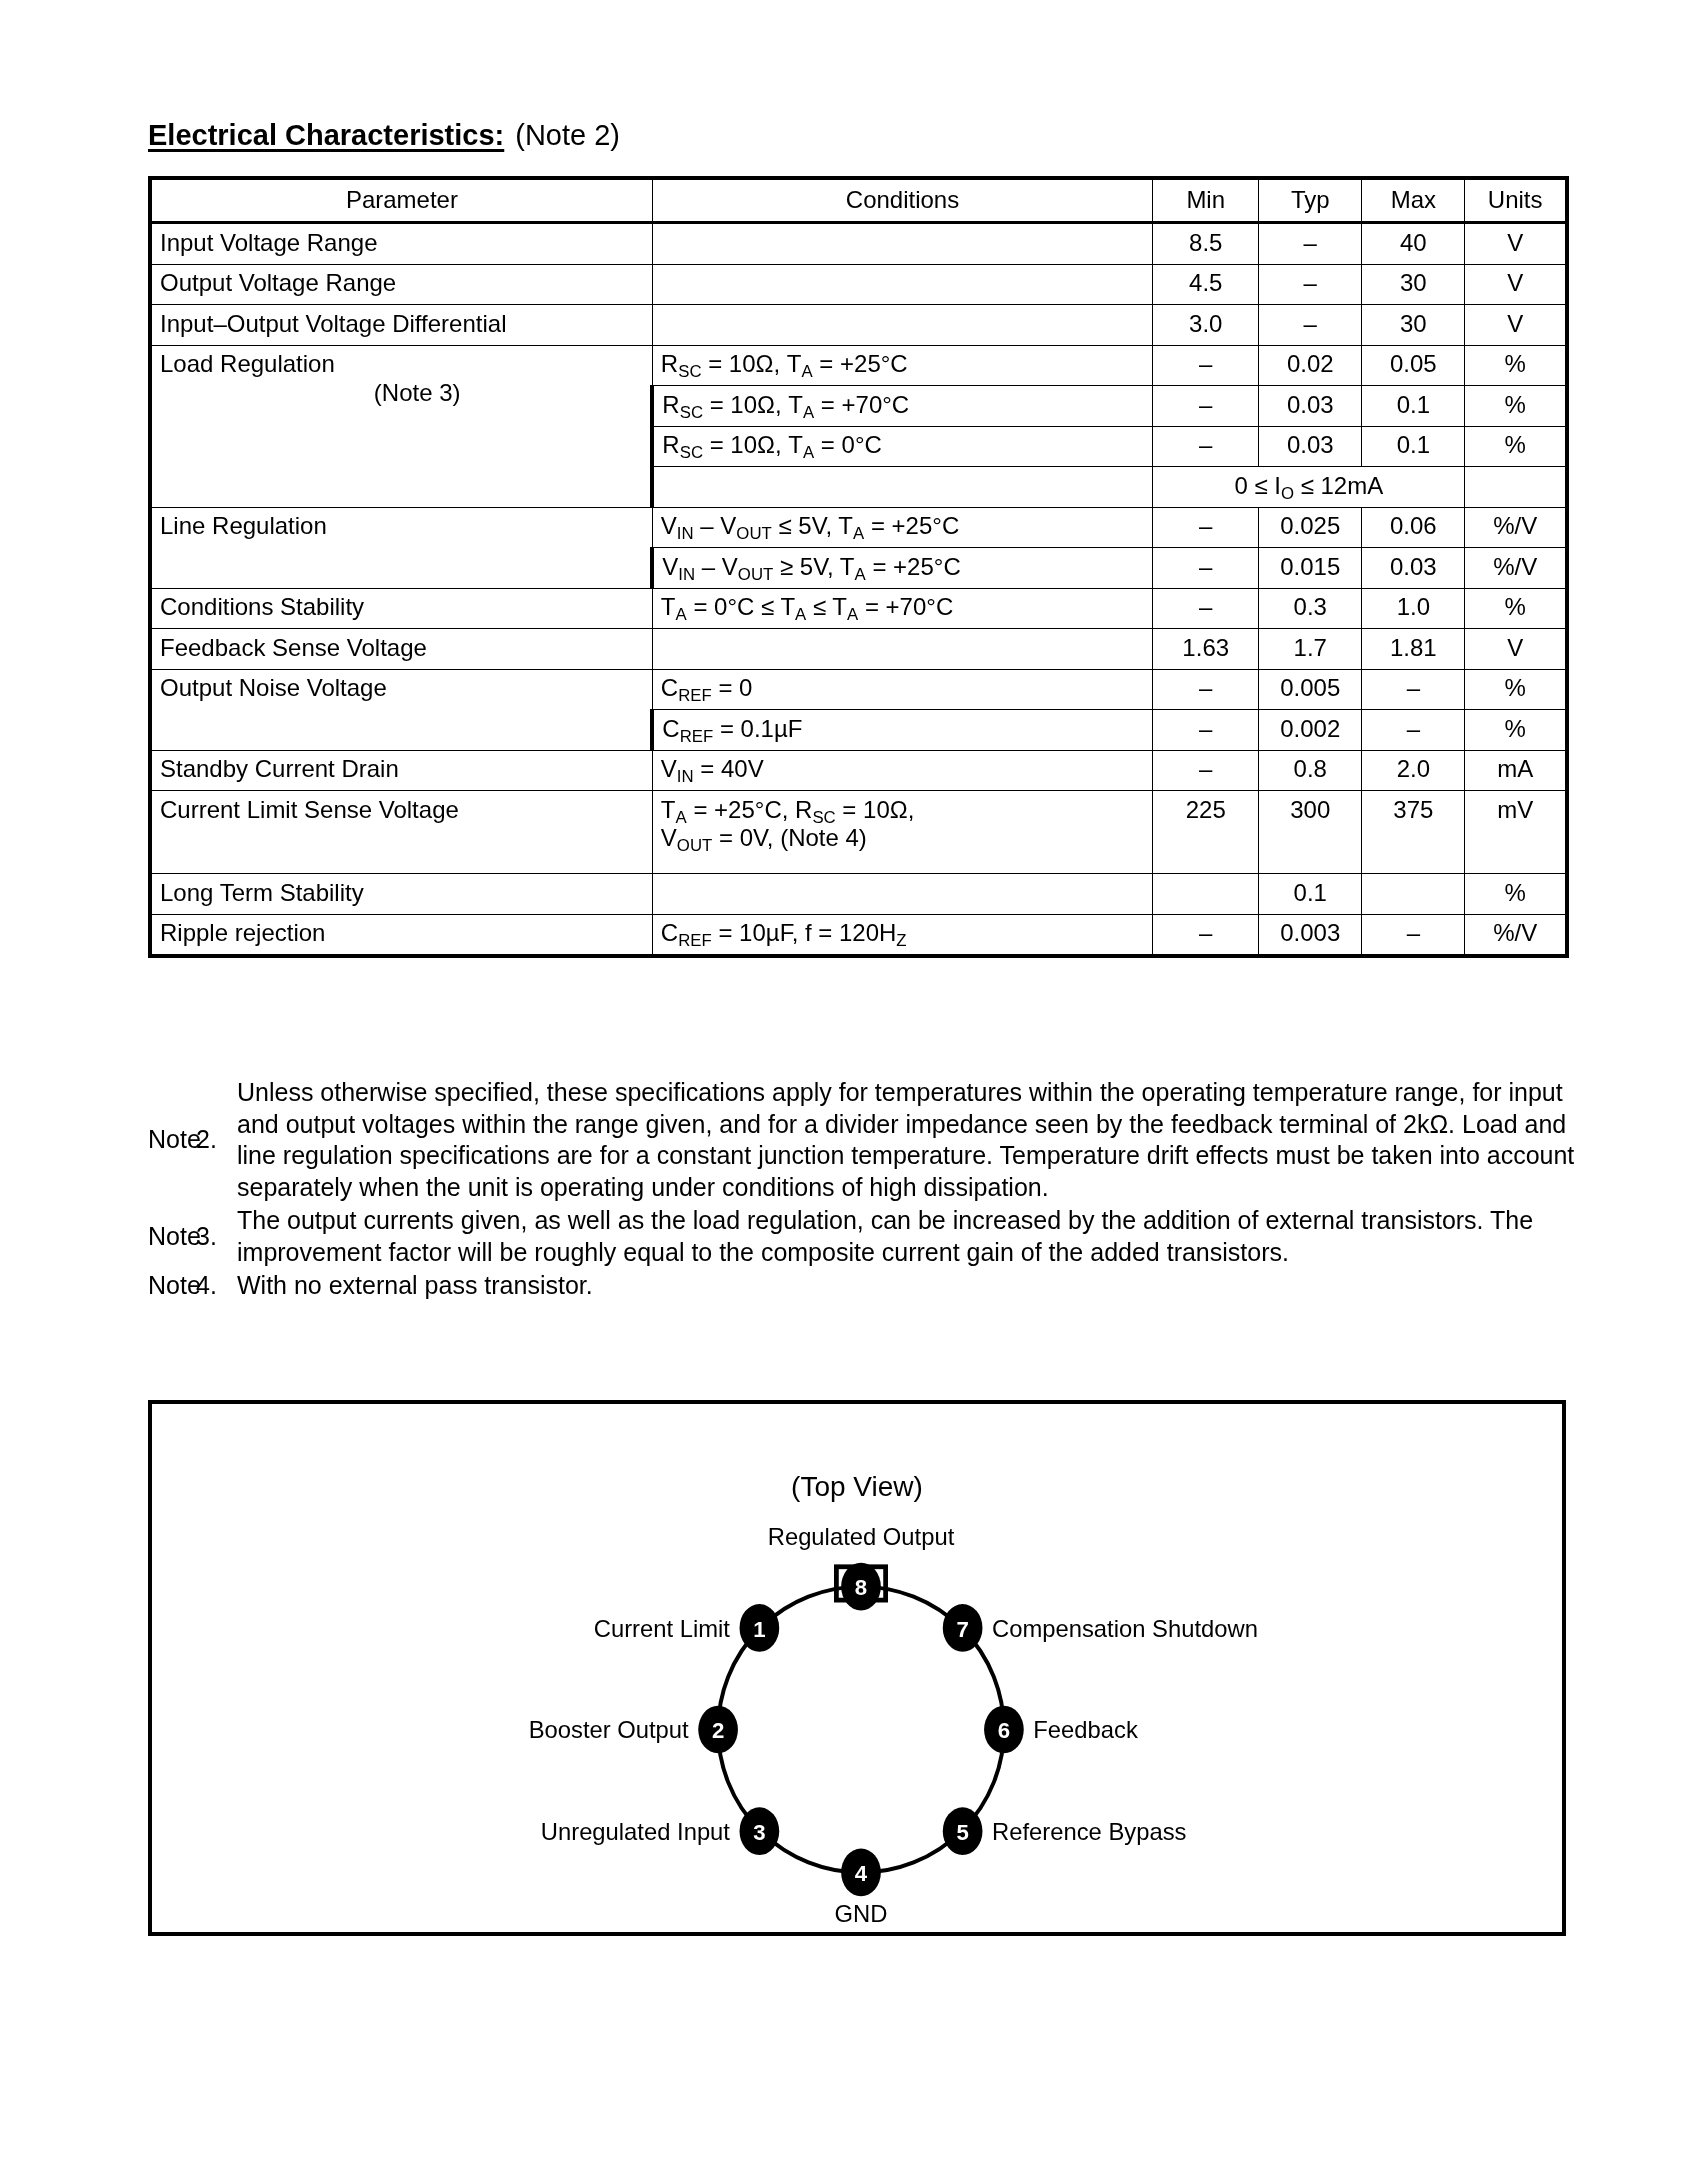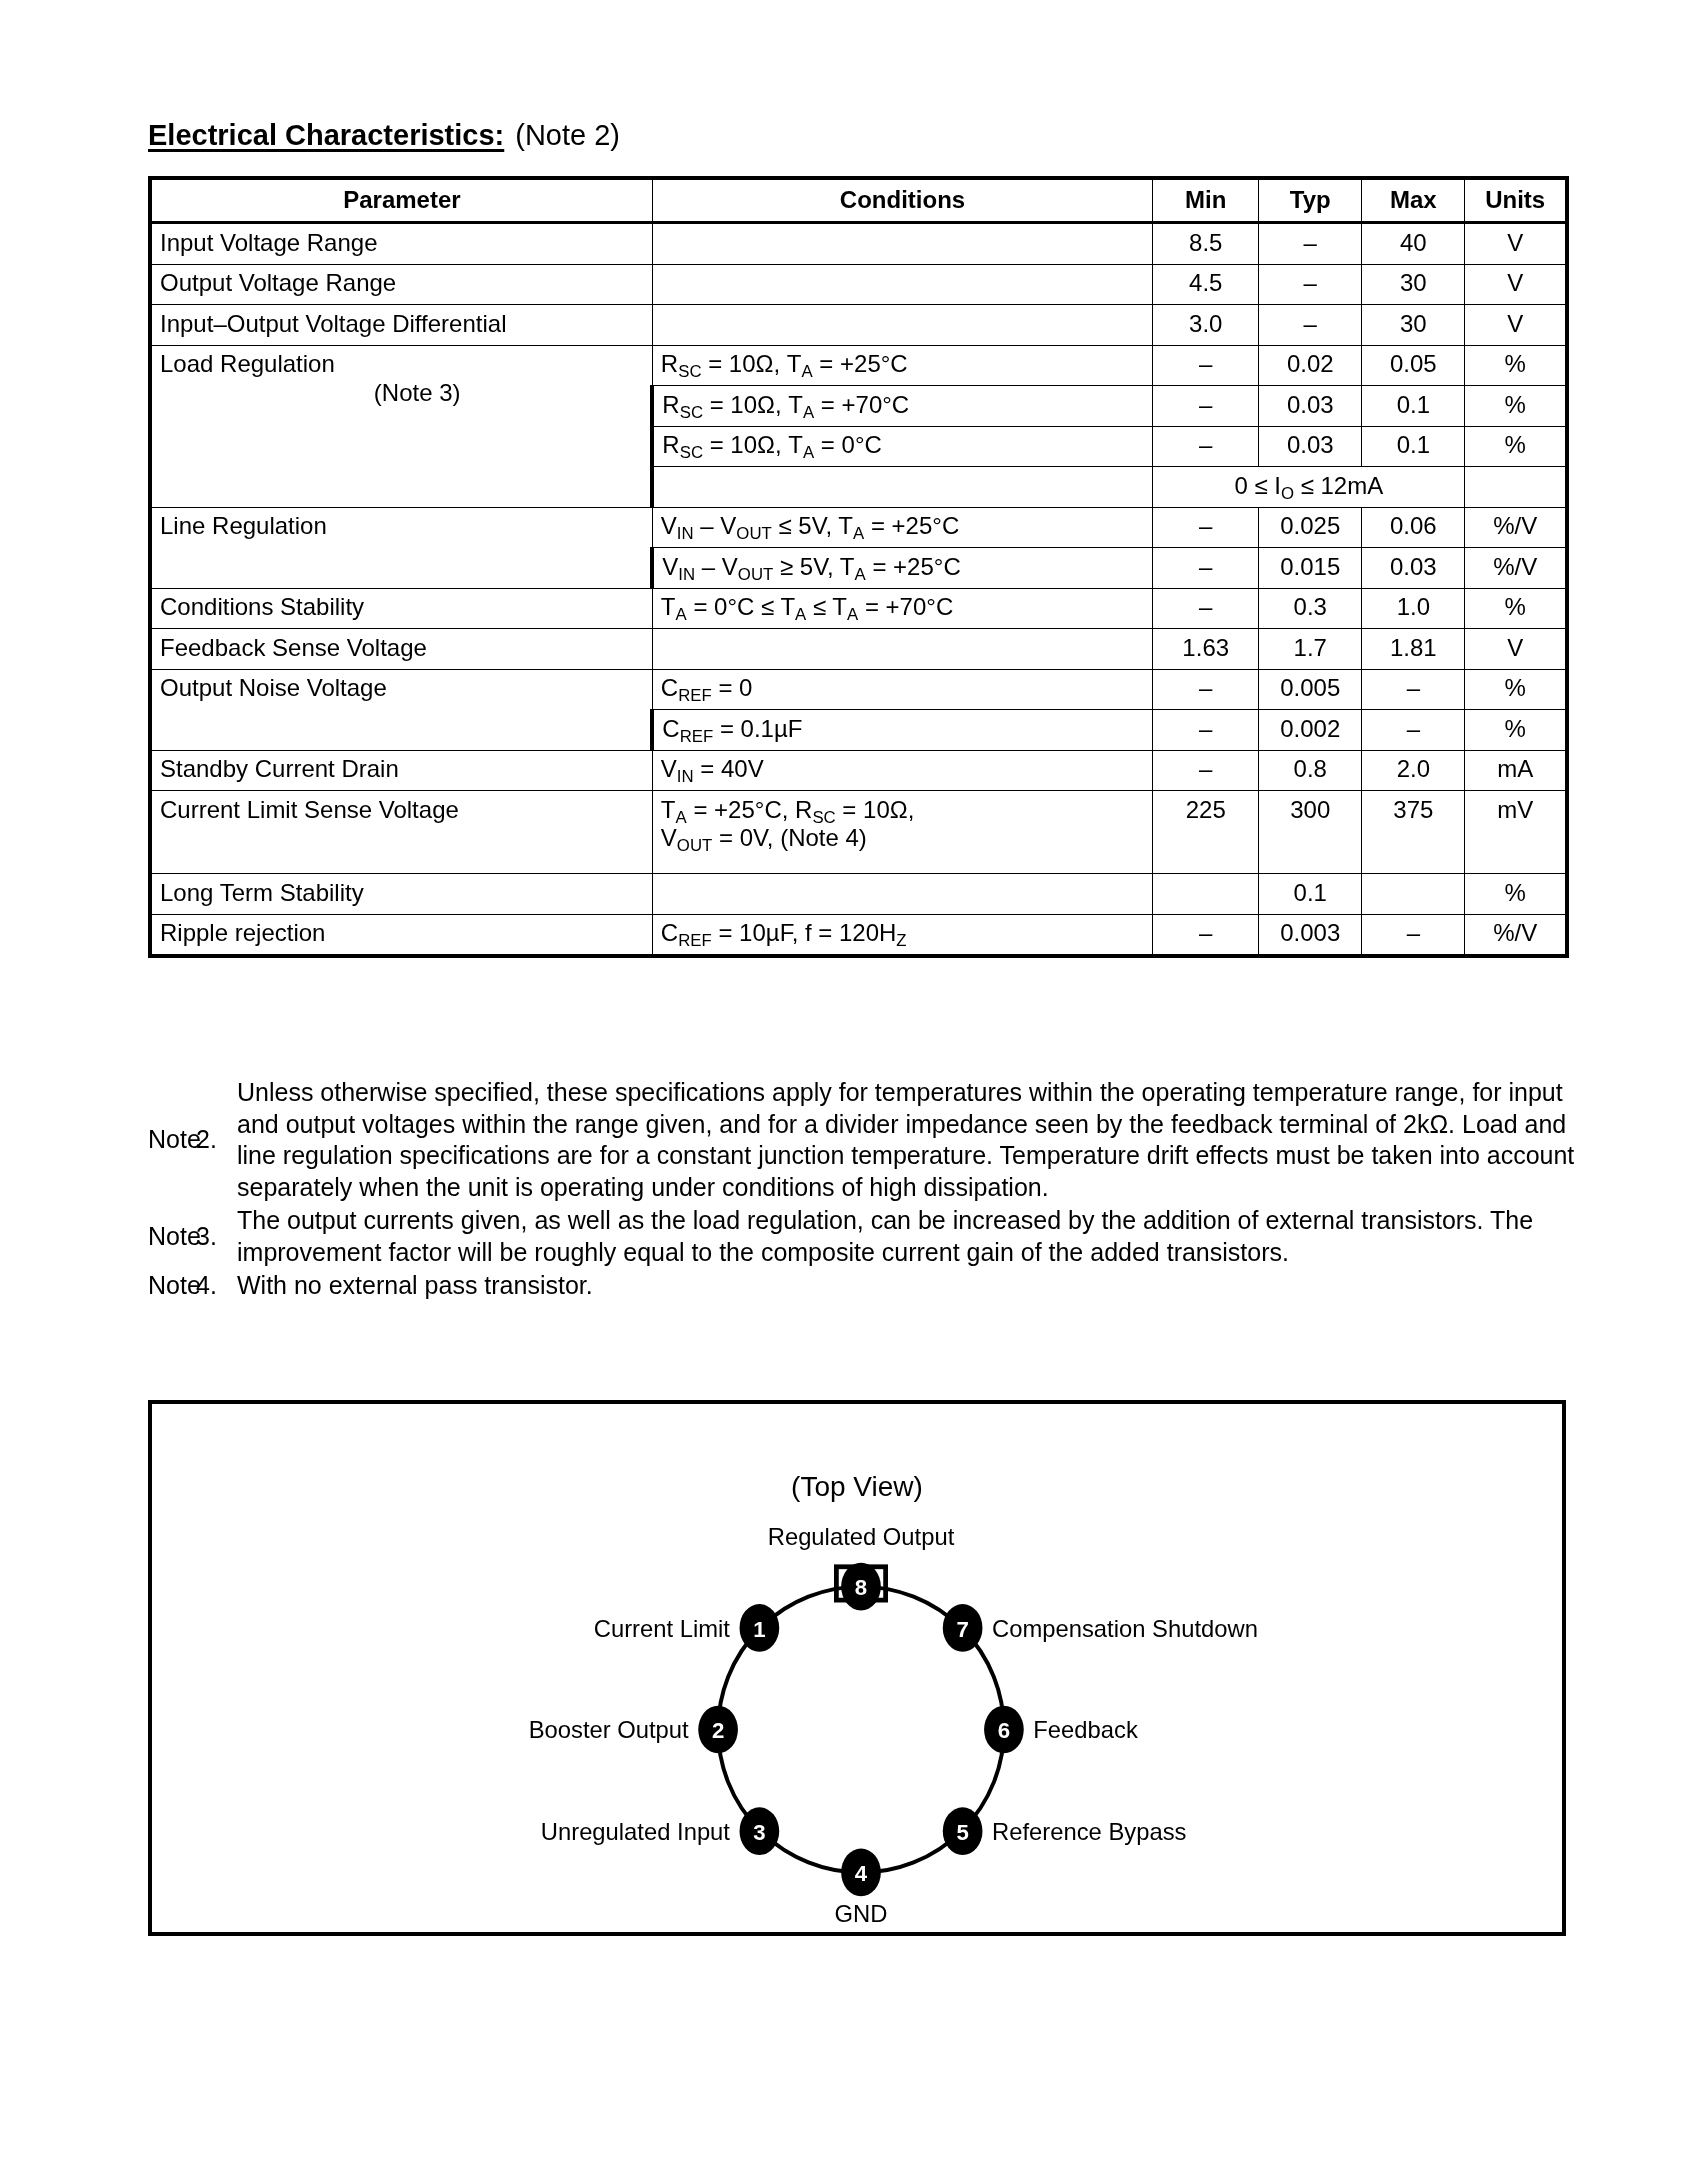--- a/index.html
+++ b/index.html
@@ -52,21 +52,21 @@
     font-size: 24px;
   }
   .spec-table td, .spec-table th {
     border: 1.6px solid #000;
     padding: 4.8px 8px 6.4px 8px;
     vertical-align: top;
     line-height: 1.18;
     font-weight: normal;
   }
   .spec-table thead th {
-    font-weight: bold;
+    font-weight: normal;
     text-align: center;
     border-top: 4px solid #000;
     border-bottom: 3.2px solid #000;
     padding-top: 5.6px;
     padding-bottom: 7.1px;
   }
   .spec-table tbody tr:last-child td { border-bottom: 4px solid #000; }
   .spec-table td:first-child, .spec-table th:first-child { border-left: 4px solid #000; }
   .spec-table td:last-child,  .spec-table th:last-child  { border-right: 4px solid #000; }
 

